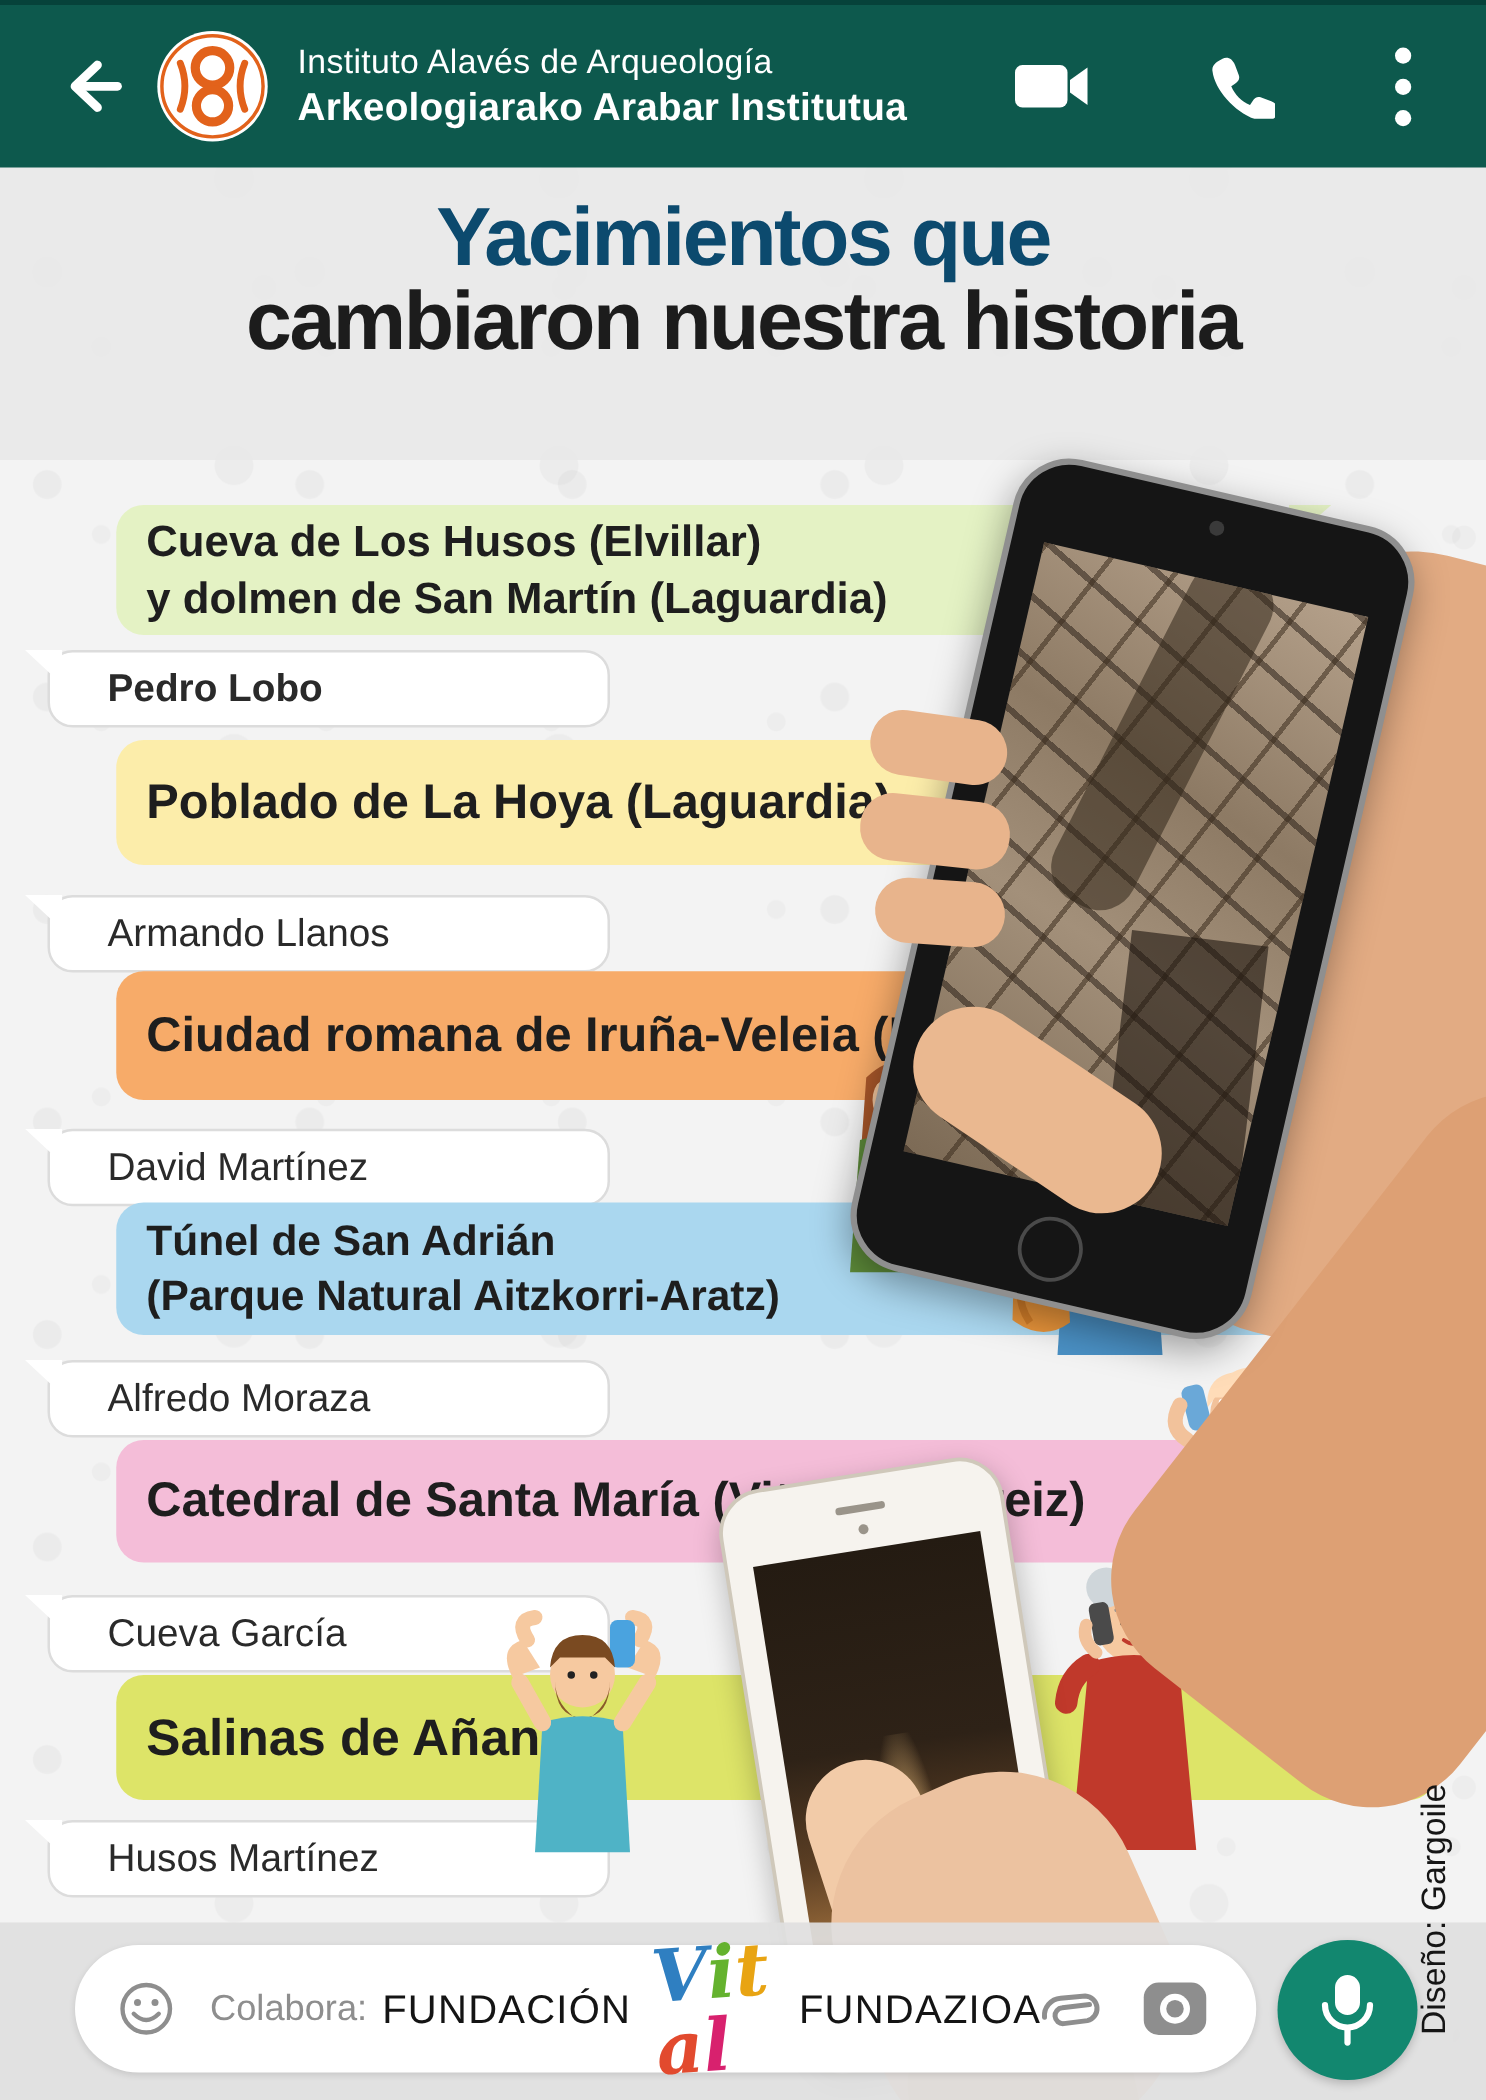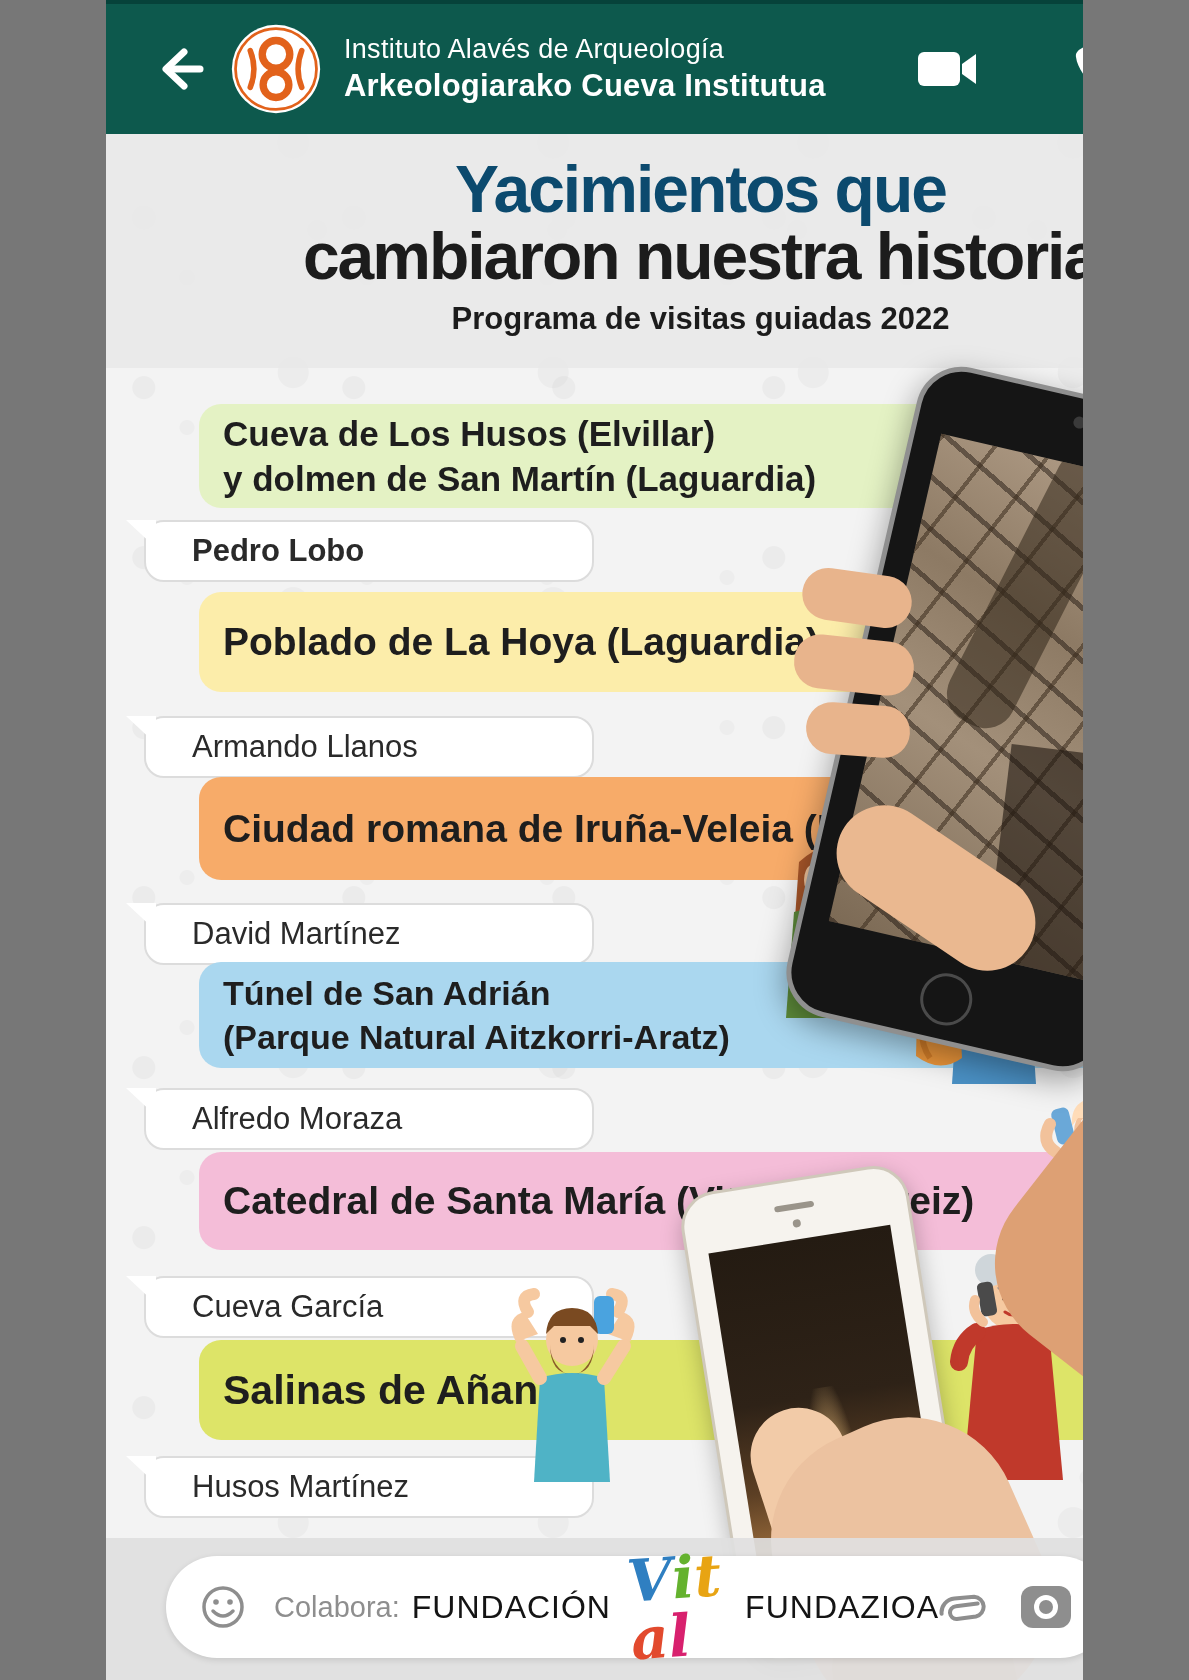--- a/index.html
+++ b/index.html
@@ -1,24 +1,24 @@
 <!DOCTYPE html>
 <html><head>
 <meta charset="utf-8">
 <style>
   html,body{margin:0;padding:0;background:#777;}
-  .page{position:relative;width:955px;height:1680px;overflow:hidden;margin:0 auto;
+  .page{position:relative;width:1189px;height:1680px;overflow:hidden;margin:0 auto;
     font-family:"Liberation Sans",sans-serif;
     background-color:#f3f3f3;
     background-image:
       radial-gradient(circle at 18% 28%, rgba(0,0,0,0.032) 0 11px, transparent 12px),
       radial-gradient(circle at 72% 62%, rgba(0,0,0,0.027) 0 15px, transparent 16px),
       radial-gradient(circle at 45% 85%, rgba(0,0,0,0.022) 0 7px, transparent 8px),
       radial-gradient(circle at 88% 15%, rgba(0,0,0,0.022) 0 9px, transparent 10px);
-    background-size:210px 170px,260px 230px,180px 150px,240px 200px;padding-left:22px;}
+    background-size:210px 170px,260px 230px,180px 150px,240px 200px;}
   
   .appbar{position:absolute;left:0;top:0;width:1189px;height:130px;background:#0d594d;border-top:4px solid #06423a;display:flex;align-items:center;z-index:30;}
   .back{width:54px;height:54px;margin-left:48px;flex:0 0 auto;}
   .logo{width:92px;height:92px;margin-left:22px;flex:0 0 auto;}
   .abar-titles{margin-left:22px;color:#fff;line-height:1.25;}
   .abar-t1{font-size:27px;font-weight:400;letter-spacing:.3px;}
   .abar-t2{font-size:31px;font-weight:700;letter-spacing:.2px;}
   .abar-actions{margin-left:auto;display:flex;align-items:center;gap:96px;margin-right:120px;}
   .abar-actions svg{display:block;}
   .dots{display:flex;flex-direction:column;gap:12px;margin-right:-60px;}
@@ -103,42 +103,41 @@
     </svg>
     <svg class="logo" viewBox="0 0 100 100">
       <circle cx="50" cy="50" r="48" fill="#fff"></circle>
       <circle cx="50" cy="50" r="44" fill="none" stroke="#e2621b" stroke-width="3"></circle>
       <circle cx="50" cy="34" r="15" fill="none" stroke="#e2621b" stroke-width="8"></circle>
       <circle cx="50" cy="67" r="14" fill="none" stroke="#e2621b" stroke-width="8"></circle>
       <path d="M22 30 q8 20 0 40 M78 30 q-8 20 0 40" fill="none" stroke="#e2621b" stroke-width="6" stroke-linecap="round"></path>
     </svg>
     <div class="abar-titles">
       <div class="abar-t1">Instituto Alavés de Arqueología</div>
-      <div class="abar-t2">Arkeologiarako Cueva Institutua</div>
+      <div class="abar-t2">Arkeologiarako Arabar Institutua</div>
     </div>
     <div class="abar-actions">
       <svg width="62" height="42" viewBox="0 0 62 42">
         <rect x="2" y="4" width="42" height="34" rx="6" fill="#fff"></rect>
         <path d="M46 16 L60 6 L60 36 L46 26 Z" fill="#fff"></path>
       </svg>
       <svg width="52" height="52" viewBox="0 0 52 52">
         <path d="M10 4 C14 2 18 4 20 9 l3 8 c1 3 0 5 -3 7 l-3 2 c3 7 8 12 15 15 l2 -3 c2 -3 4 -4 7 -3 l8 3 c5 2 7 6 5 10 -2 4 -6 7 -11 6 C25 52 4 31 2 14 1 9 6 6 10 4 Z" fill="#fff"></path>
       </svg>
       <div class="dots">
           <i></i>
           <i></i>
           <i></i>
         </div>
     </div>
   </div>
 
   <div class="hero">
     <div class="hero-t">Yacimientos que</div>
     <div class="hero-t2">cambiaron nuestra historia</div>
-    <div class="hero-sub">Programa de visitas guiadas 2022</div>
   </div>
 
   <div class="bub b1" style="background: rgb(228, 242, 196);">
     <span>Cueva de Los Husos (Elvillar)</span>
     <span>y dolmen de San Martín (Laguardia)</span>
     <i class="tail-r" style="background: rgb(228, 242, 196);"></i>
   </div>
   <div class="wbub g g1">
     <i class="tail-l"></i>
     <span>Pedro Lobo</span>

